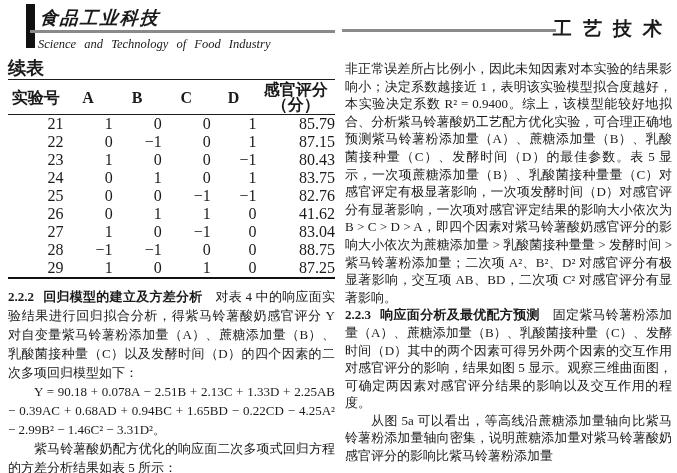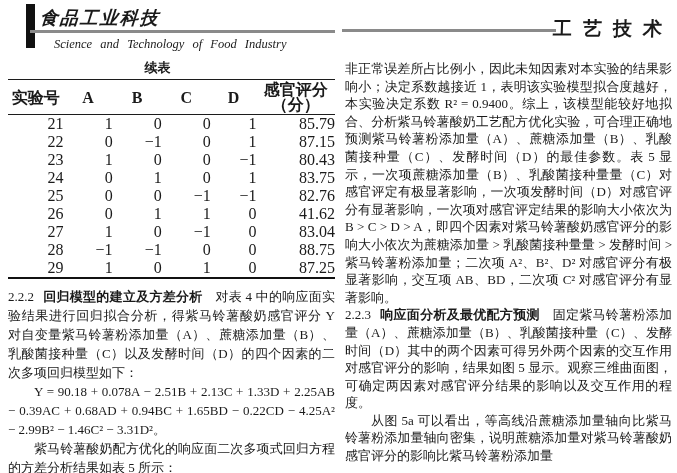--- a/index.html
+++ b/index.html
@@ -26,39 +26,39 @@
   }
   .rule-left {
     position: absolute; left: 30px; top: 30px;
     width: 305px; height: 3px; background: #8a8a8a;
   }
   .rule-right {
     position: absolute; left: 342px; top: 29px;
     width: 214px; height: 2.5px; background: #8a8a8a;
   }
   .subtitle {
-    position: absolute; left: 54px; top: 37px;
+    position: absolute; left: 38px; top: 37px;
     font-style: italic; font-size: 12.5px;
     word-spacing: 5px; white-space: nowrap;
   }
   .section-label {
     position: absolute; right: 4px; top: 16px;
     font-size: 19px; font-weight: bold;
     letter-spacing: 11px; white-space: nowrap;
     transform: skewX(-2deg);
   }
 
   
   .col-left  { position: absolute; left: 8px;  top: 60px; width: 327px; }
   .col-right { position: absolute; left: 345px; top: 60px; width: 327px; }
 
   
   .continued-label {
-    text-align: center; padding-right: 28px;
-    font-size: 13px; font-weight: bold; line-height: 16px;
+    text-align: left; padding-right: 28px;
+    font-size: 18px; font-weight: bold; line-height: 16px;
   }
   table.data-table {
     width: 100%; border-collapse: collapse; margin-top: 3px;
     border-top: 1.6px solid #1c1c1c;
     border-bottom: 2.6px solid #111;
     font-size: 16px;
   }
   table.data-table thead tr { border-bottom: 1.6px solid #1c1c1c; }
   table.data-table th {
     font-weight: bold; text-align: center;
@@ -79,21 +79,21 @@
   th .th-wrap { display: inline-block; width: 64px; }
 
   
   .para {
     font-size: 13px; line-height: 19px;
     text-align: justify;
   }
   .col-left .para.first { margin-top: 8px; }
   .col-right .para { line-height: 17.6px; }
   .indent { text-indent: 2em; }
-  .sec-num   { font-weight: normal; margin-right: 9px; }
+  .sec-num   { font-weight: bold; margin-right: 9px; }
   .sec-title { font-weight: bold; margin-right: 13px; }
   .formula {
     font-size: 13px; line-height: 19px;
     text-align: justify; text-indent: 2em;
     font-variant-numeric: tabular-nums;
   }
 </style>
 </head>
 <body>
 

